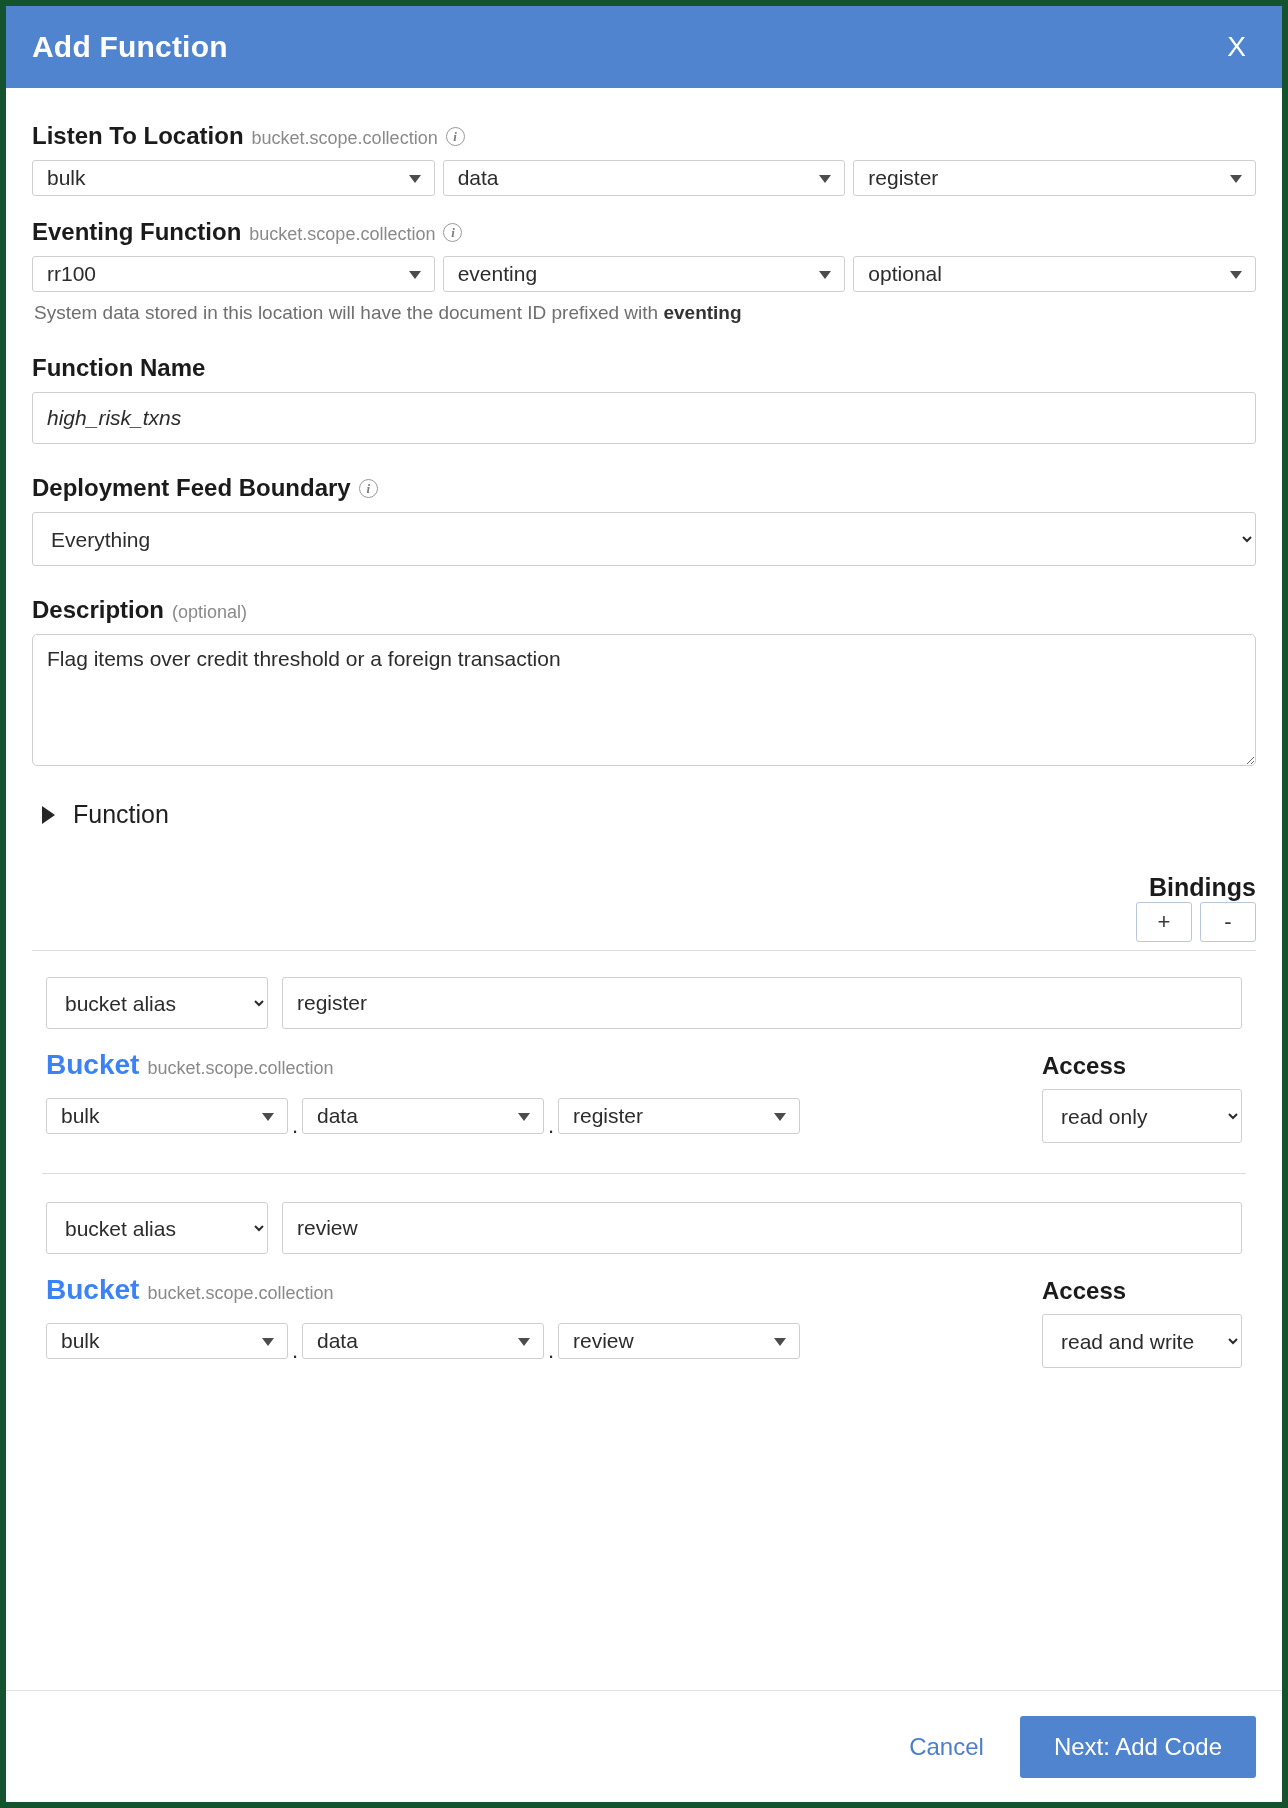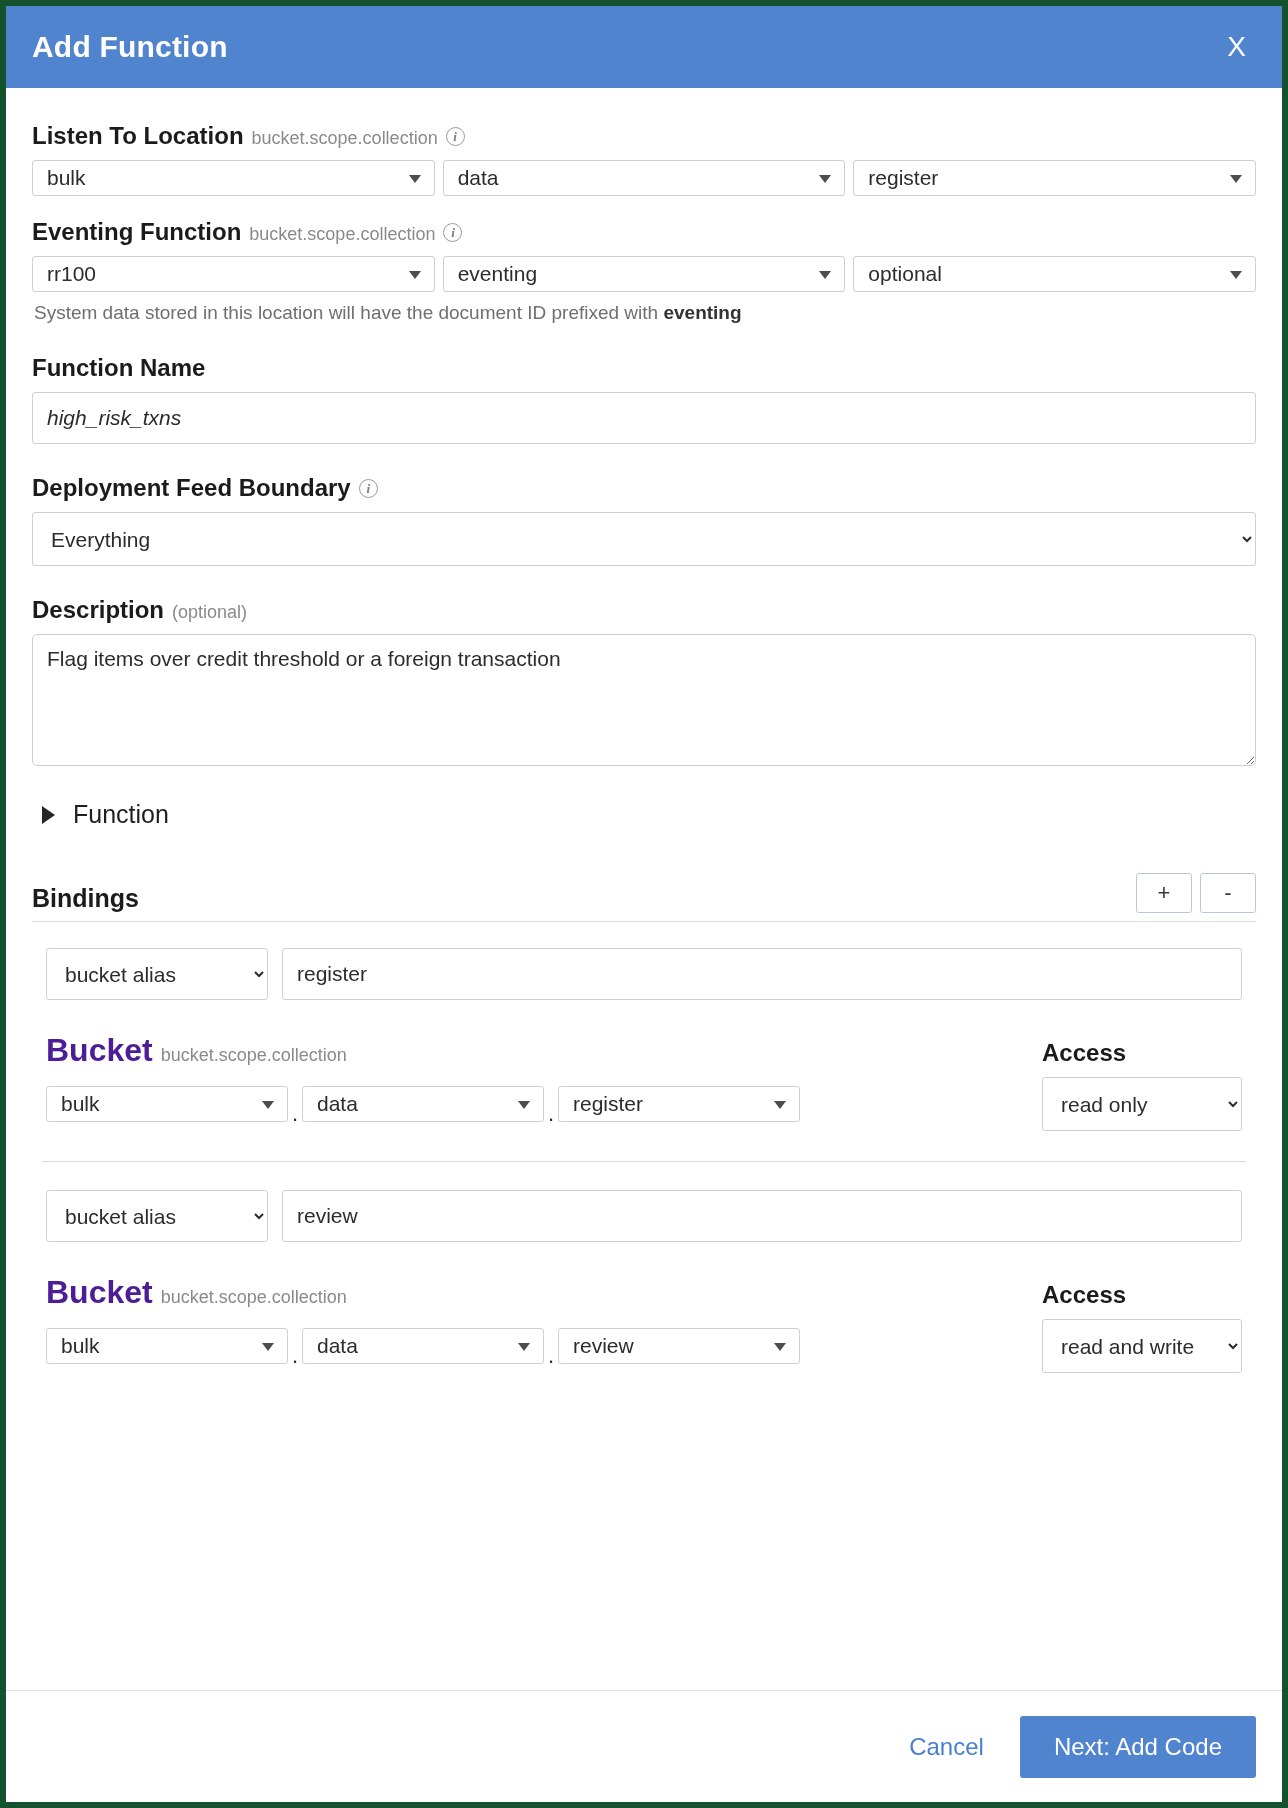--- a/index.html
+++ b/index.html
@@ -180,20 +180,21 @@
     font-size: 25px;
     color: #1f1f1f;
   }
 
   
   .bindings-head {
     display: flex;
     align-items: flex-end;
     justify-content: space-between;
     padding-bottom: 8px;
+    flex-direction: column;
   }
   .bindings-head .title {
     font-size: 25px;
     font-weight: bold;
     color: #1b1b1b;
   }
   .pm-buttons { display: flex; gap: 8px; }
   .pm-btn {
     width: 56px; height: 40px;
     border: 1px solid #b9c7da;
@@ -216,21 +217,21 @@
     height: 1px;
     background: #dcdcdc;
     margin: 30px 10px 28px 10px;
   }
 
   .binding { padding: 0 14px; }
 
   .alias-row {
     display: flex;
     gap: 14px;
-    margin-bottom: 32px;
+    margin-bottom: 20px;
   }
   .alias-select {
     width: 222px;
     height: 52px;
     border: 1px solid #cfcfcf;
     border-radius: 3px;
     padding: 0 10px 0 14px;
     font-size: 21px;
     color: #2c2c2c;
     background: #fff;
@@ -246,23 +247,23 @@
     color: #2c2c2c;
     background: #fff;
     font-family: "Liberation Sans", sans-serif;
   }
 
   .bucket-head {
     display: flex;
     align-items: baseline;
   }
   .bucket-head .bk {
-    font-size: 32px;
+    font-size: 28px;
     font-weight: bold;
-    color: #4c1d95;
+    color: #3b82f6;
   }
   .bucket-head .hint {
     font-size: 18px;
     color: #8a8a8a;
     margin-left: 8px;
   }
   .bucket-head .acc {
     font-size: 24px;
     font-weight: bold;
     color: #1b1b1b;

